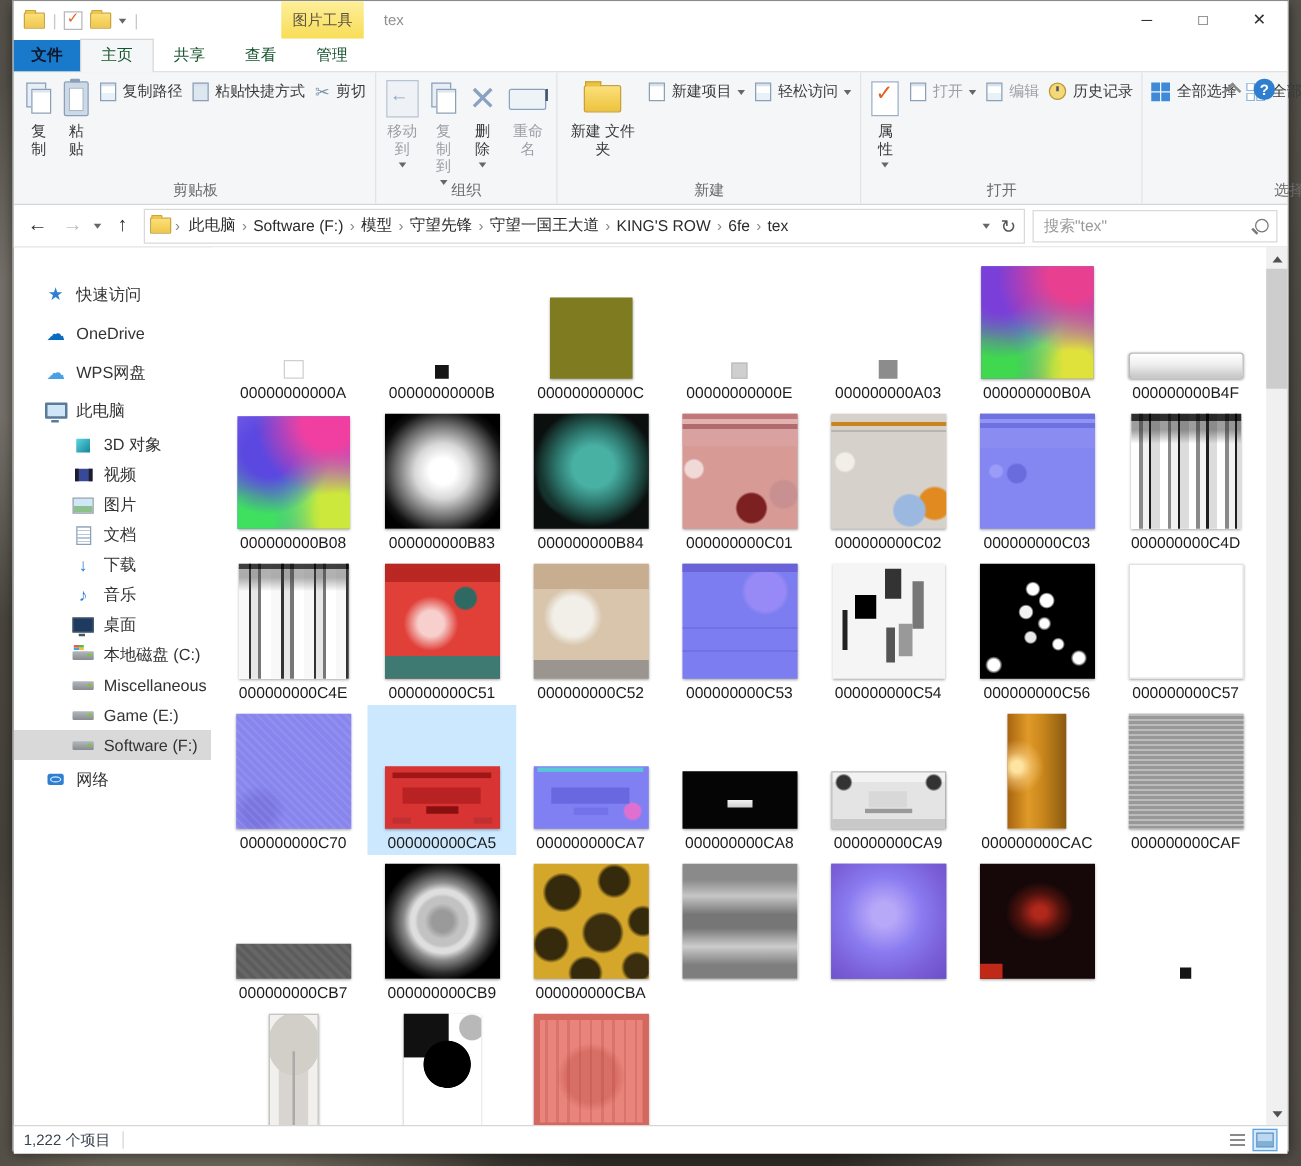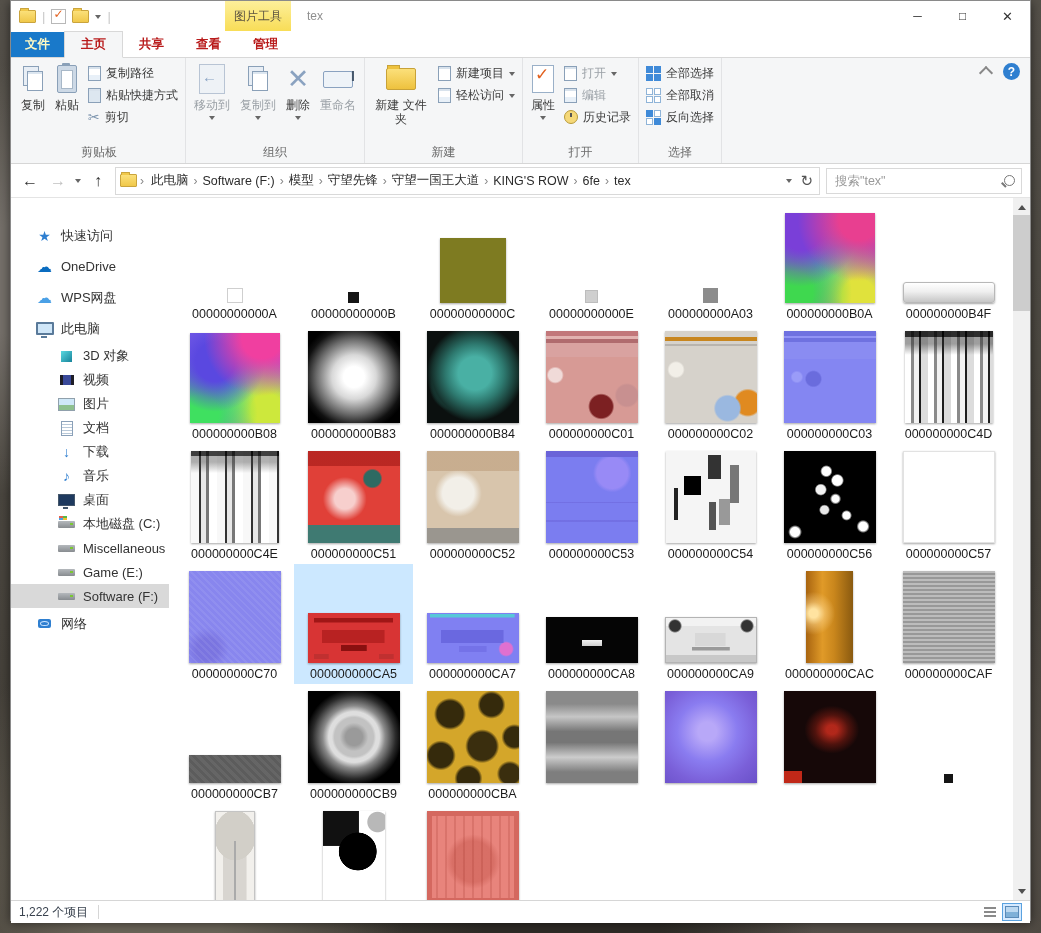--- a/index.html
+++ b/index.html
@@ -28,33 +28,33 @@
   .ic-checkbox::after{content:'✓';position:absolute;left:1px;top:-3px;color:#e2601e;font-size:12px;font-weight:bold;}
   .caret{width:0;height:0;border:3px solid transparent;border-top:4px solid #666;margin-top:4px;}
   .tooltab{position:absolute;left:214px;top:0;height:30px;width:66px;display:flex;align-items:center;justify-content:center;
     background:linear-gradient(#fdeF9a,#f8dd57);font-size:12px;color:#5c5340;}
   .wintitle{position:absolute;left:296px;top:8px;font-size:12px;color:#8f8f8f;}
   .capbtns{position:absolute;right:0;top:0;display:flex;}
   .capbtn{width:45px;height:30px;display:flex;align-items:center;justify-content:center;font-size:12px;color:#333;}
   .capbtn.close{font-size:13px;}
   
   .tabrow{height:26px;background:#fff;display:flex;align-items:flex-end;position:relative;border-bottom:1px solid #d8d8d8;}
-  .tab{height:25px;display:flex;align-items:center;justify-content:center;font-size:12.5px;color:#b91c1c;padding:0 16px;font-weight:bold;}
-  .tab.file{background:#1979ca;color:#fef9c3;font-weight:bold;padding:0 14px;}
+  .tab{height:25px;display:flex;align-items:center;justify-content:center;font-size:12.5px;color:#14532d;padding:0 16px;}
+  .tab.file{background:#1979ca;color:#0f172a;font-weight:bold;padding:0 14px;}
   .tab.active{background:#f5f6f7;border:1px solid #d8d8d8;border-bottom:1px solid #f5f6f7;margin-bottom:-1px;}
   
   .ribbon{height:106px;background:#f5f6f7;border-bottom:1px solid #d6d6d6;display:flex;position:relative;box-sizing:border-box;padding-left:2px;}
   .rg{display:flex;flex-direction:column;border-right:1px solid #e2e3e5;padding:2px 3px 0;}
   .rg .body{display:flex;align-items:flex-start;height:84px;position:relative;}
   .rg .glabel{text-align:center;font-size:12px;color:#6a6a6a;height:17px;line-height:17px;}
   .bb{display:flex;flex-direction:column;align-items:center;padding:2px 5px 0;font-size:12px;color:#3b3b3b;text-align:center;line-height:14px;}
   .bb .ricon{height:34px;display:flex;align-items:center;justify-content:center;margin-bottom:2px;}
   .sb{display:flex;align-items:center;gap:5px;height:22px;font-size:12px;color:#3b3b3b;padding:0 4px;white-space:nowrap;}
   .dis{color:#9aa0a6 !important;}
-  .smallcol{display:flex;flex-direction:column;justify-content:flex-start;padding-top:2px;}
+  .smallcol{display:flex;flex-direction:row;justify-content:flex-start;padding-top:2px;}
   
   .i-pin{width:22px;height:26px;position:relative;}
   .i-pin::before{content:'';position:absolute;left:8px;top:2px;width:9px;height:9px;background:#5f6b78;border-radius:50% 50% 50% 0;transform:rotate(45deg);}
   .i-pin::after{content:'';position:absolute;left:11px;top:11px;width:2px;height:12px;background:#5f6b78;transform:rotate(35deg);}
   .i-copy{width:20px;height:26px;position:relative;}
   .i-copy::before,.i-copy::after{content:'';position:absolute;width:14px;height:18px;background:#fff;border:1px solid #8aa0b8;}
   .i-copy::before{left:0;top:0;background:#e8eef5;}
   .i-copy::after{left:4px;top:5px;box-shadow:inset 0 2px 0 #dce6f0;}
   .i-paste{width:18px;height:26px;background:#cdd9e6;border:1px solid #8aa0b8;position:relative;border-radius:2px;}
   .i-paste::before{content:'';position:absolute;left:4px;top:-3px;width:8px;height:3px;background:#8aa0b8;border-radius:1px;}

